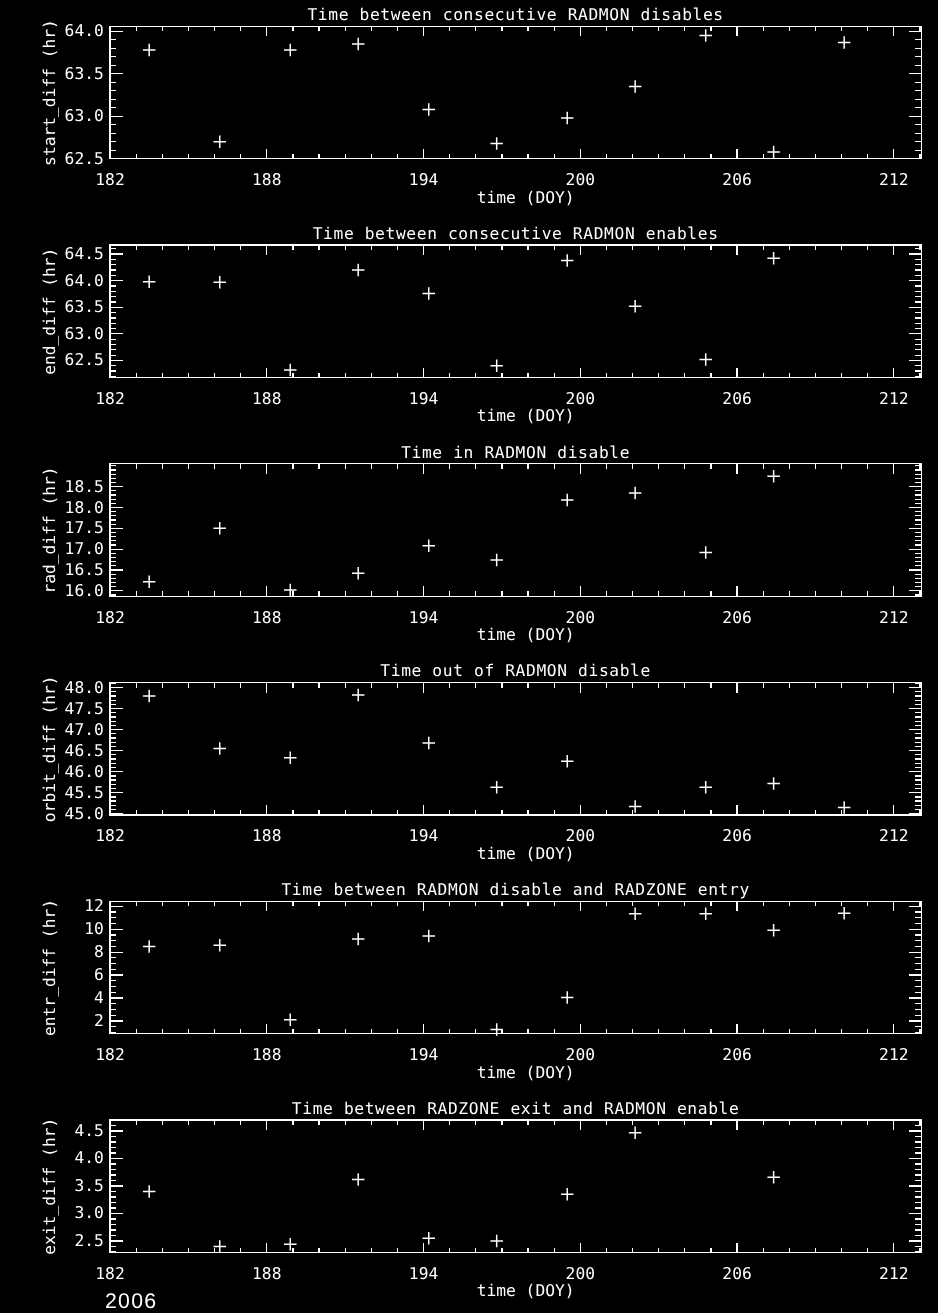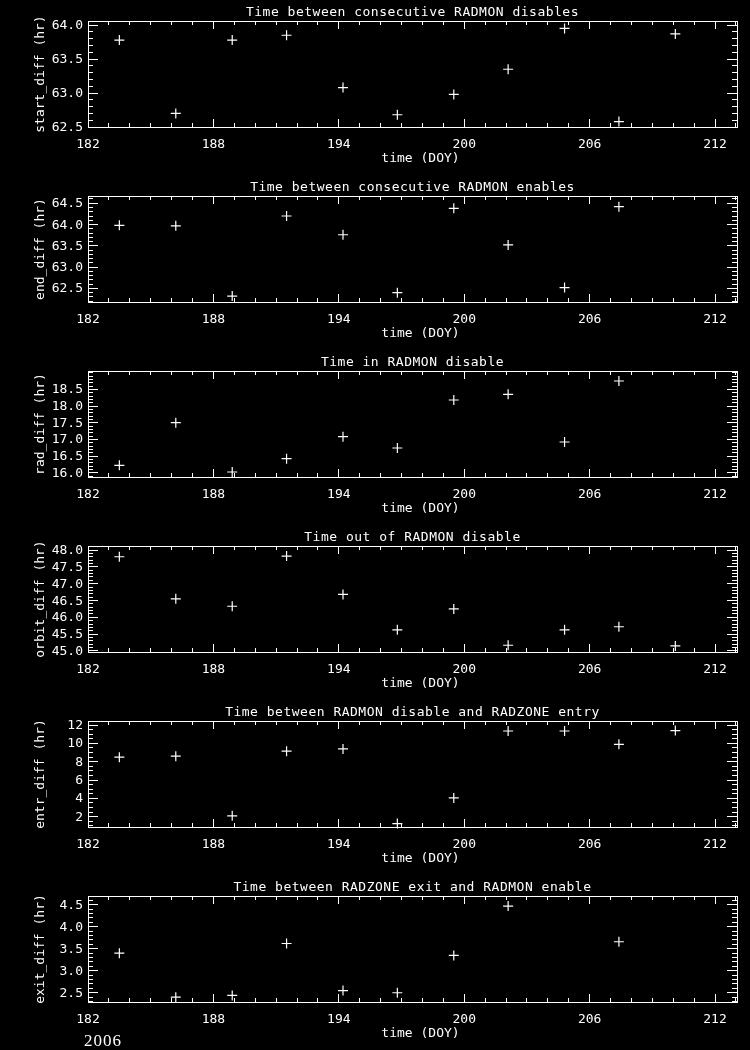--- a/index.html
+++ b/index.html
@@ -22,21 +22,21 @@
     height: 175px;
   }
   .band svg { display: block; }
   #year-label {
     position: absolute;
     left: 84px;
     top: 1031px;
     color: #ffffff;
     font-size: 17px;
     letter-spacing: 1px;
-    font-family: Liberation Serif, serif;
+    font-family: Liberation Sans, sans-serif;
   }
 </style>
 </head>
 <body>
 
 <div id="canvas">
   <div class="band" style="top:0px">
       <svg class="plot" width="750" height="175">
         <rect x="88" y="21" width="649" height="106" fill="none" stroke="#ffffff" stroke-width="1" shape-rendering="crispEdges"></rect>
         <line x1="88" y1="127" x2="88" y2="119" stroke="#ffffff" stroke-width="1" shape-rendering="crispEdges"></line>

